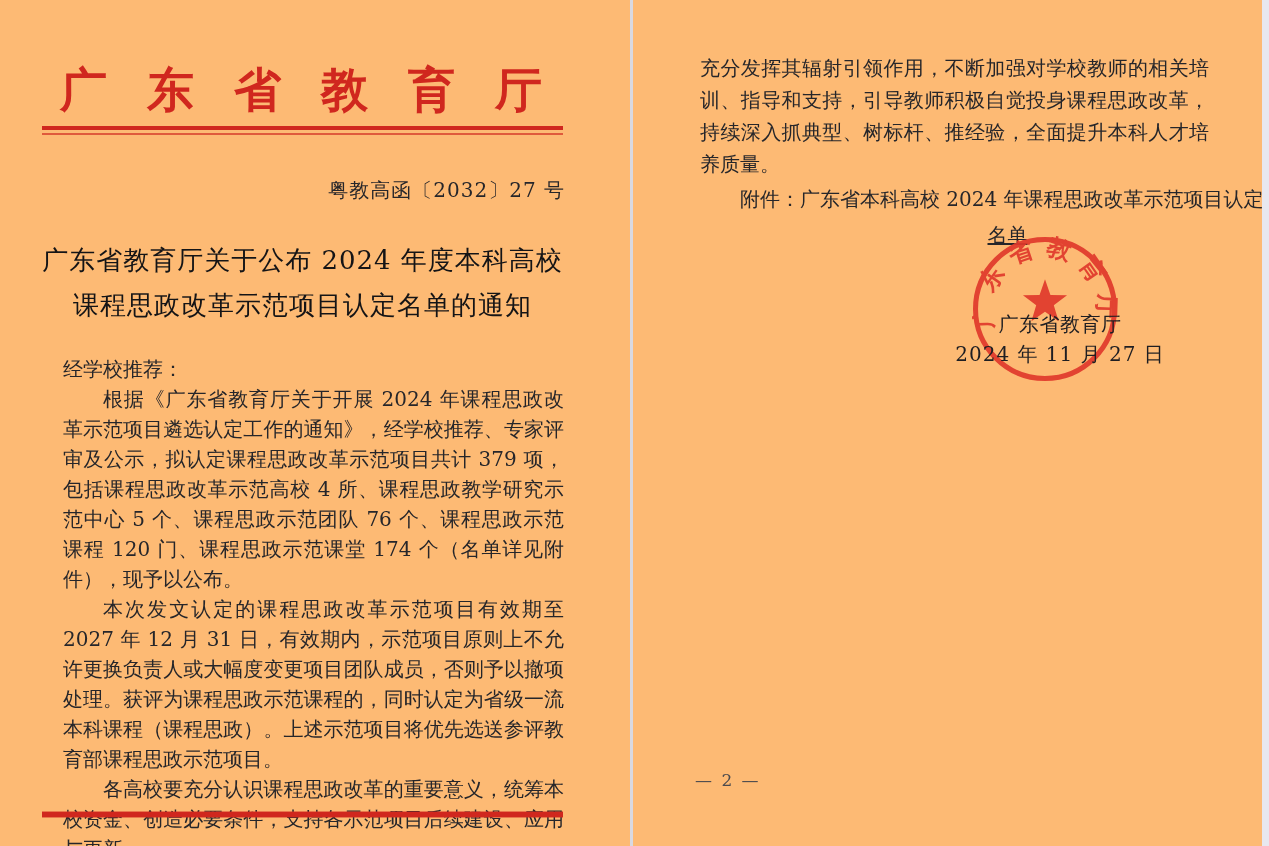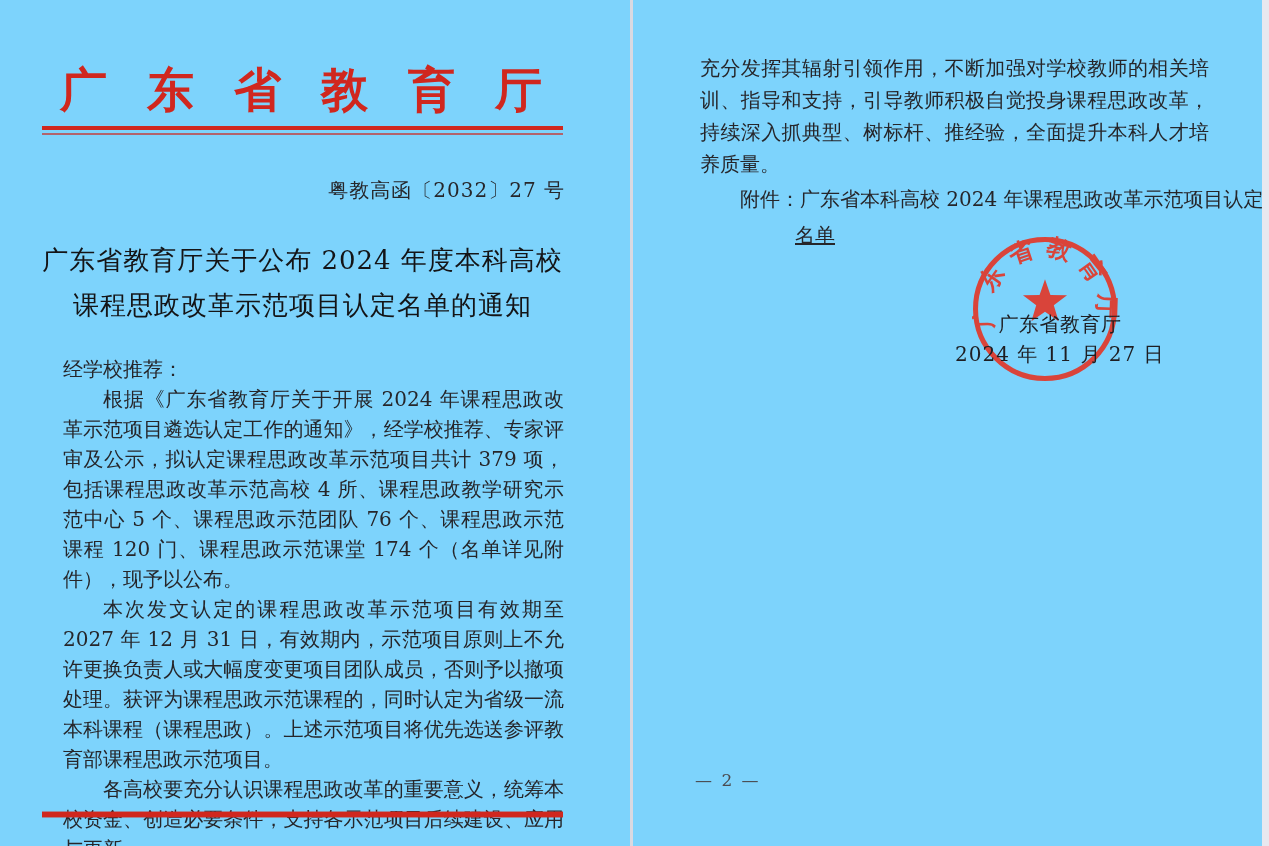--- a/index.html
+++ b/index.html
@@ -3,21 +3,21 @@
 <meta charset="utf-8">
 <style>
   :root{
     --red:#d0271e;
     --seal-red:#e13a2c;
     --ink:#26262a;
   }
   html,body{margin:0;padding:0;background:#ffffff;}
   .canvas{
     position:relative;width:1269px;height:846px;overflow:hidden;
-    background:#7dd3fc;color:var(--ink);
+    background:#fdba74;color:var(--ink);
     font-family:"DejaVu Serif","Liberation Serif",serif;
   }
   .page{position:absolute;top:0;height:846px;}
   .page-left{left:0;width:630px;}
   .page-right{left:633px;width:629px;border-radius:30px;}
 
   
   .letterhead{
     position:absolute;left:60px;top:64px;
     font-size:47px;font-weight:700;color:var(--red);
@@ -46,41 +46,41 @@
     background:var(--red);box-shadow:0 -1px 0 rgba(208,39,30,.45),0 1px 0 rgba(208,39,30,.45);
   }
 
   
   .body2{
     position:absolute;left:67px;top:52px;width:509px;
     font-size:20px;line-height:32px;text-align:justify;margin:0;
   }
   .attachment{
     position:absolute;left:67px;top:181px;width:520px;
-    font-size:20px;line-height:36px;
+    font-size:20px;line-height:36px;text-align:center;
   }
   .attach-line1{text-indent:2em;white-space:nowrap;}
   .attach-line2{margin-left:95px;text-decoration:underline;}
   .seal{
     position:absolute;left:339px;top:236px;width:146px;height:146px;
     opacity:.93;
   }
   .seal .ring{fill:none;stroke:var(--seal-red);stroke-width:5;}
   .seal .star{fill:var(--seal-red);}
   .seal text{
     font-size:24px;font-weight:700;fill:var(--seal-red);
     letter-spacing:10px;font-family:"DejaVu Serif","Liberation Serif",serif;
   }
   .signer{
     position:absolute;left:327px;top:311px;width:200px;
     text-align:center;font-size:20px;letter-spacing:.5px;color:#1e1e22;
   }
   .sign-date{
     position:absolute;left:322px;top:341px;width:210px;
-    font-size:20px;letter-spacing:1px;color:#1e1e22;
+    text-align:center;font-size:20px;letter-spacing:1px;color:#1e1e22;
   }
   .page-num{
     position:absolute;left:62px;top:770px;
     font-size:17px;letter-spacing:2px;color:#4a4a4e;
   }
 
   
   .page-divider{position:absolute;left:630px;top:0;width:3px;height:846px;background:#d9d9e1;}
   .edge-right{position:absolute;left:1262px;top:0;width:7px;height:846px;background:#e8e8ef;}
 </style>

